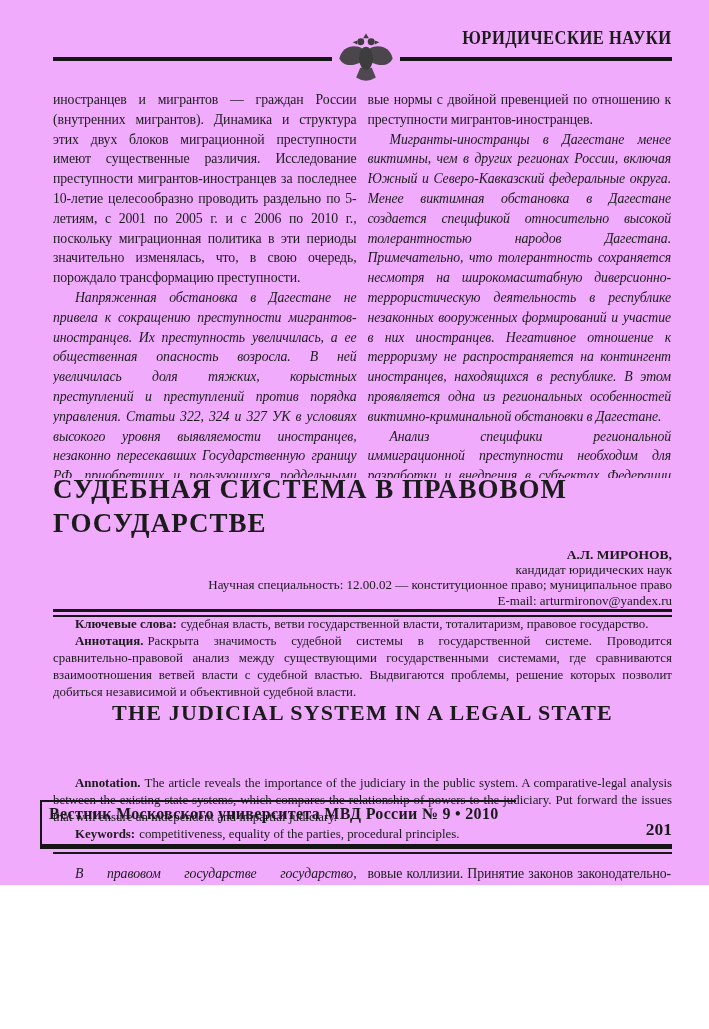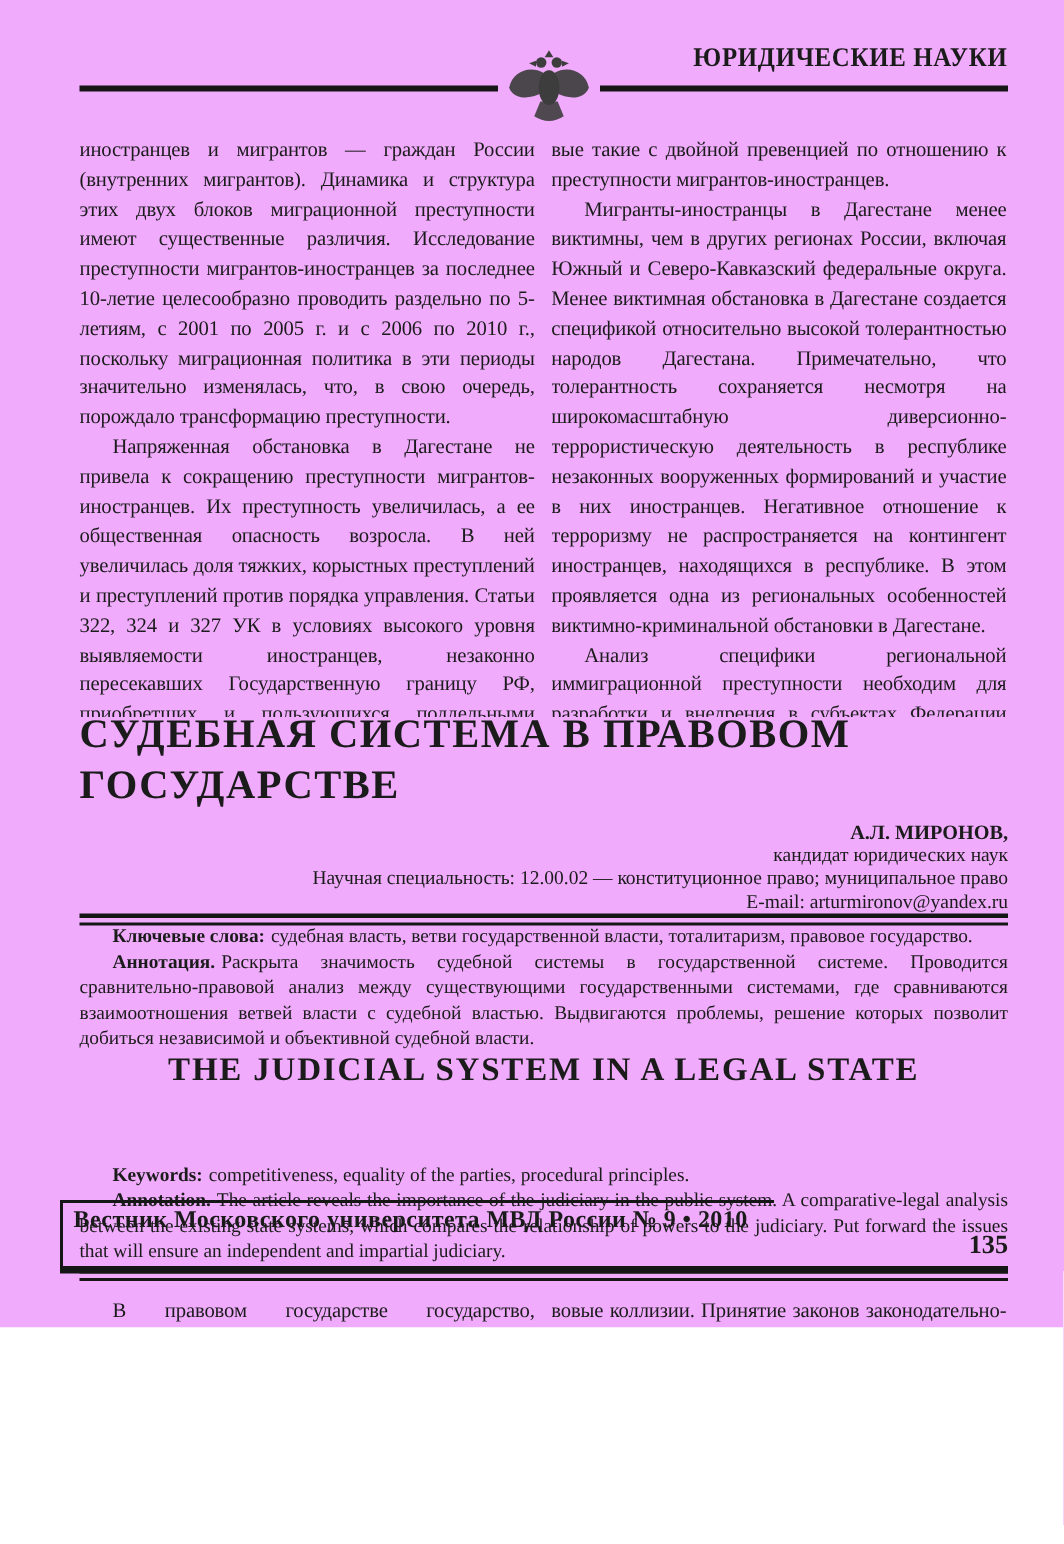--- a/index.html
+++ b/index.html
@@ -25,21 +25,21 @@
   .emblem{position:absolute;top:33px;left:281px;width:64px;height:52px;}
   
   .cols{
     position:absolute;left:53px;right:37px;
     display:flex;gap:11px;
     font-size:13.8px;line-height:19.8px;text-align:justify;
     letter-spacing:-0.1px;
   }
   .cols .col{width:calc(50% - 6px);overflow:hidden;}
   .cols p{margin:0;}
-  .cols p.ind{text-indent:22px;}
+  .cols p.ind{text-indent:22px;font-style:italic;}
   .topcols{top:90px;height:388px;}
   .botcols{top:864px;height:84px;}
   
   .title-ru{
     position:absolute;top:472px;left:53px;right:37px;
     text-align:left;font-weight:bold;font-size:27px;line-height:34px;
     letter-spacing:1px;margin:0;
   }
   .byline{
     position:absolute;left:53px;right:37px;text-align:right;
@@ -106,21 +106,21 @@
       </g>
     </svg>
   </div>
 
   <div class="cols topcols">
     <div class="col">
       <p>иностранцев и мигрантов — граждан России (внутренних мигрантов). Динамика и структура этих двух блоков миграционной преступности имеют существенные различия. Исследование преступности мигрантов-иностранцев за последнее 10-летие целесообразно проводить раздельно по 5-летиям, с 2001 по 2005 г. и с 2006 по 2010 г., поскольку миграционная политика в эти периоды значительно изменялась, что, в свою очередь, порождало трансформацию преступности.</p>
       <p class="ind">Напряженная обстановка в Дагестане не привела к сокращению преступности мигрантов-иностранцев. Их преступность увеличилась, а ее общественная опасность возросла. В ней увеличилась доля тяжких, корыстных преступлений и преступлений против порядка управления. Статьи 322, 324 и 327 УК в условиях высокого уровня выявляемости иностранцев, незаконно пересекавших Государственную границу РФ, приобретших и пользующихся поддельными документами, следует рассматривать как уголовно-право-</p>
     </div>
     <div class="col">
-      <p>вые такие с двойной превенцией по отношению к преступности мигрантов-иностранцев.</p>
+      <p>вые нормы с двойной превенцией по отношению к преступности мигрантов-иностранцев.</p>
       <p class="ind">Мигранты-иностранцы в Дагестане менее виктимны, чем в других регионах России, включая Южный и Северо-Кавказский федеральные округа. Менее виктимная обстановка в Дагестане создается спецификой относительно высокой толерантностью народов Дагестана. Примечательно, что толерантность сохраняется несмотря на широкомасштабную диверсионно-террористическую деятельность в республике незаконных вооруженных формирований и участие в них иностранцев. Негативное отношение к терроризму не распространяется на контингент иностранцев, находящихся в республике. В этом проявляется одна из региональных особенностей виктимно-криминальной обстановки в Дагестане.</p>
       <p class="ind">Анализ специфики региональной иммиграционной преступности необходим для разработки и внедрения в субъектах Федерации государственной региональной программы антикриминальной миграционной политики.</p>
     </div>
   </div>
 
   <h1 class="title-ru">СУДЕБНАЯ СИСТЕМА В ПРАВОВОМ ГОСУДАРСТВЕ</h1>
 
   <div class="byline byline-ru">
     <div class="name">А.Л. МИРОНОВ,</div>
     <div>кандидат юридических наук</div>
@@ -132,36 +132,36 @@
 
   <div class="annot annot-ru">
     <p><span class="lbl">Ключевые слова:</span><span>судебная власть, ветви государственной власти, тоталитаризм, правовое государство.</span></p>
     <p><span class="lbl">Аннотация.</span><span>Раскрыта значимость судебной системы в государственной системе. Проводится сравнительно-правовой анализ между существующими государственными системами, где сравниваются взаимоотношения ветвей власти с судебной властью. Выдвигаются проблемы, решение которых позволит добиться независимой и объективной судебной власти.</span></p>
   </div>
 
   <h2 class="title-en">THE JUDICIAL SYSTEM IN A LEGAL STATE</h2>
 
 
   <div class="annot annot-en">
+    <p><span class="lbl">Annotation.</span><span>The article reveals the importance of the judiciary in the public system. A comparative-legal analysis between the existing state systems, which compares the relationship of powers to the judiciary. Put forward the issues that will ensure an independent and impartial judiciary.</span></p>
     <p><span class="lbl">Keywords:</span><span>competitiveness, equality of the parties, procedural principles.</span></p>
-    <p><span class="lbl">Annotation.</span><span>The article reveals the importance of the judiciary in the public system. A comparative-legal analysis between the existing state systems, which compares the relationship of powers to the judiciary. Put forward the issues that will ensure an independent and impartial judiciary.</span></p>
   </div>
 
   <div class="rule-double rule-bottom"></div>
 
   <div class="cols botcols">
     <div class="col">
       <p class="ind">В правовом государстве государство, объединение граждан и отдельные личности должны соотносить свои поступки с правом. Однако неизбежное столкновение их интересов и разное понимание права порождают пра-</p>
     </div>
     <div class="col">
       <p>вовые коллизии. Принятие законов законодательно-представительными органами, исполнение этих законов исполнительной властью сами по себе не могут предотвратить такие конфликты и обеспечить неуклонное</p>
     </div>
   </div>
 
   <div class="footer">
     <div class="footer-row">
       <div class="journal-box">Вестник Московского университета МВД России № 9 • 2010</div>
-      <div class="pagenum">135</div>
+      <div class="pagenum">201</div>
     </div>
     <div class="footer-rule"></div>
   </div>
 
 </div>
 
 </body></html>

